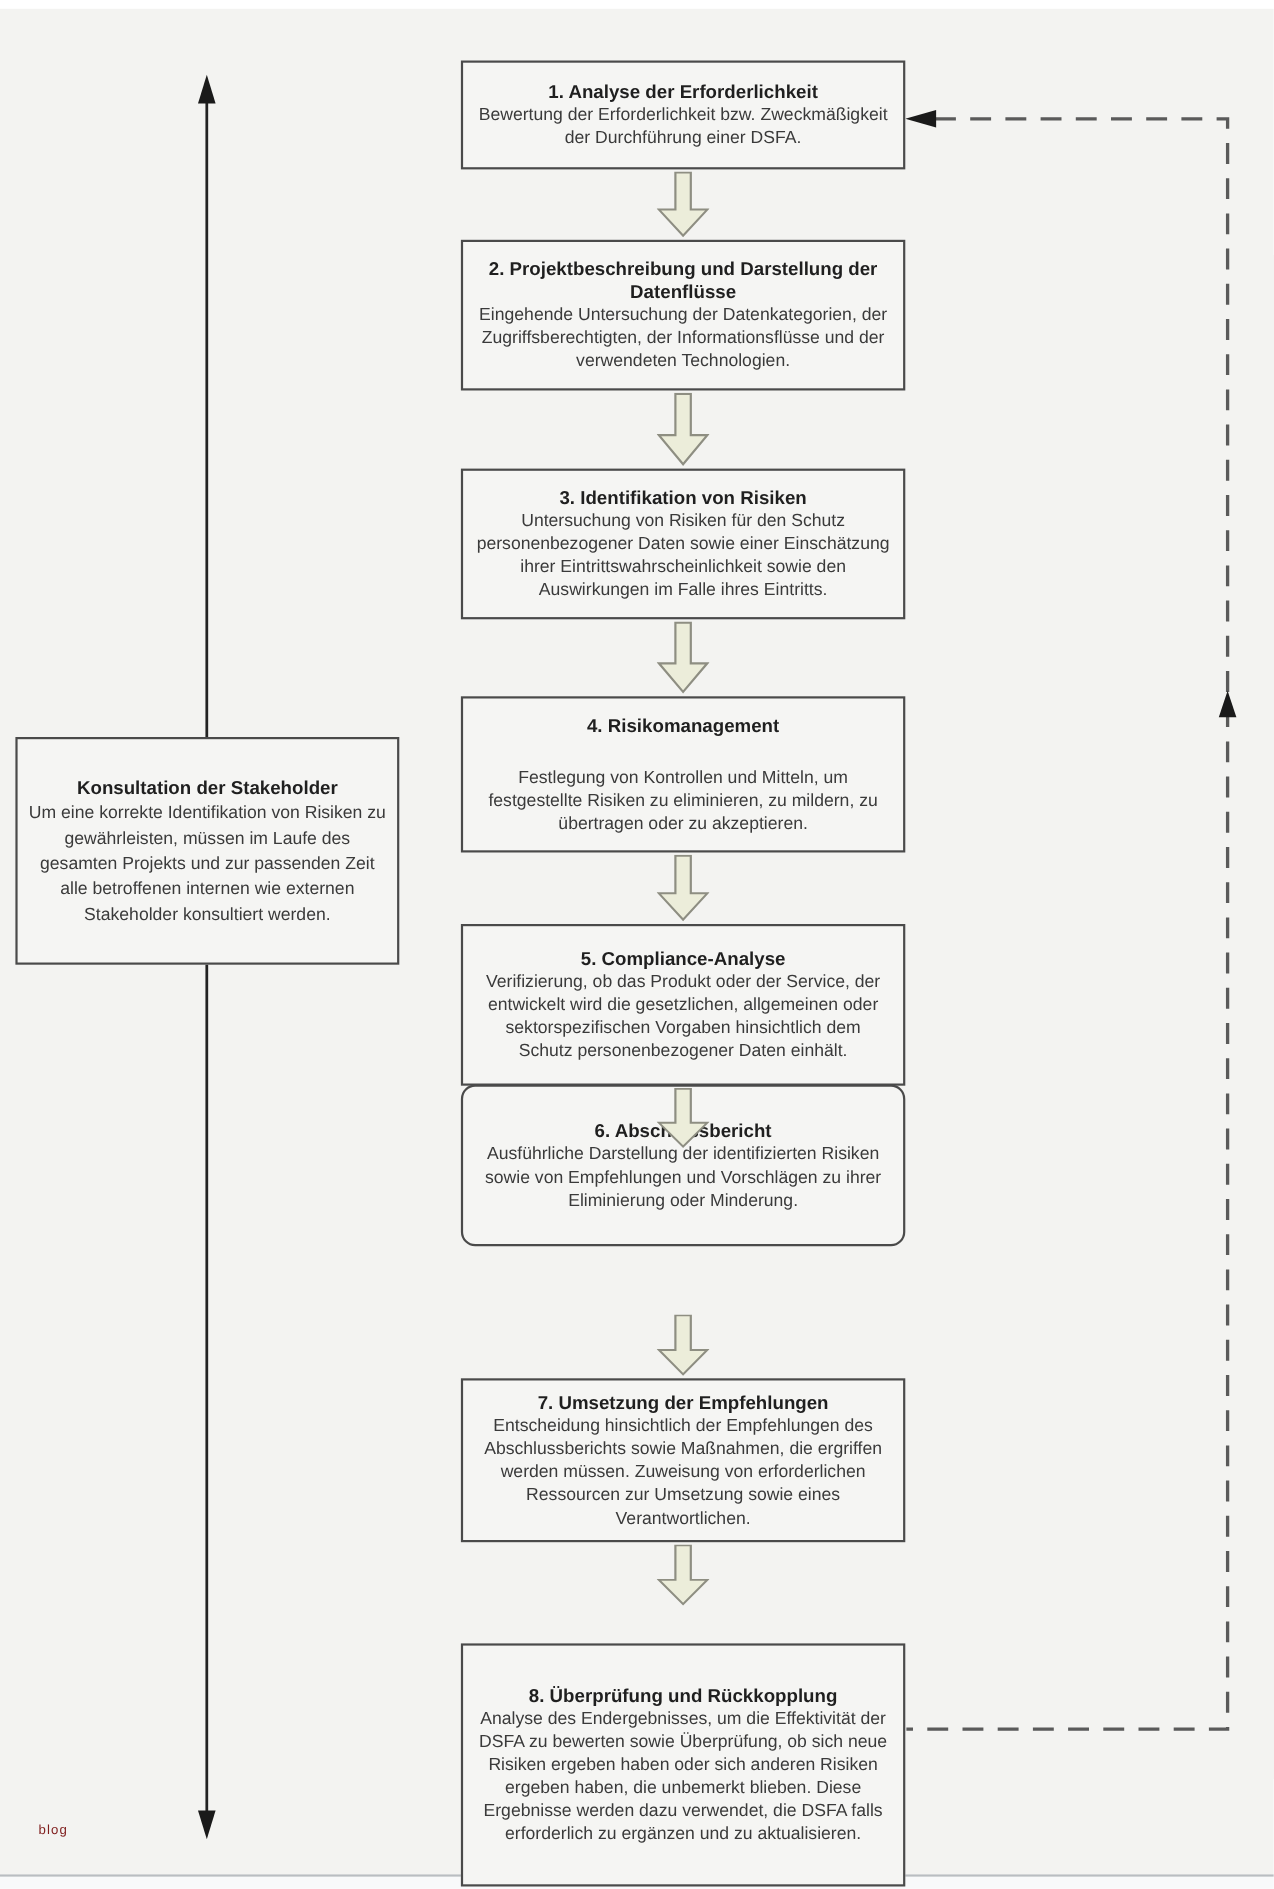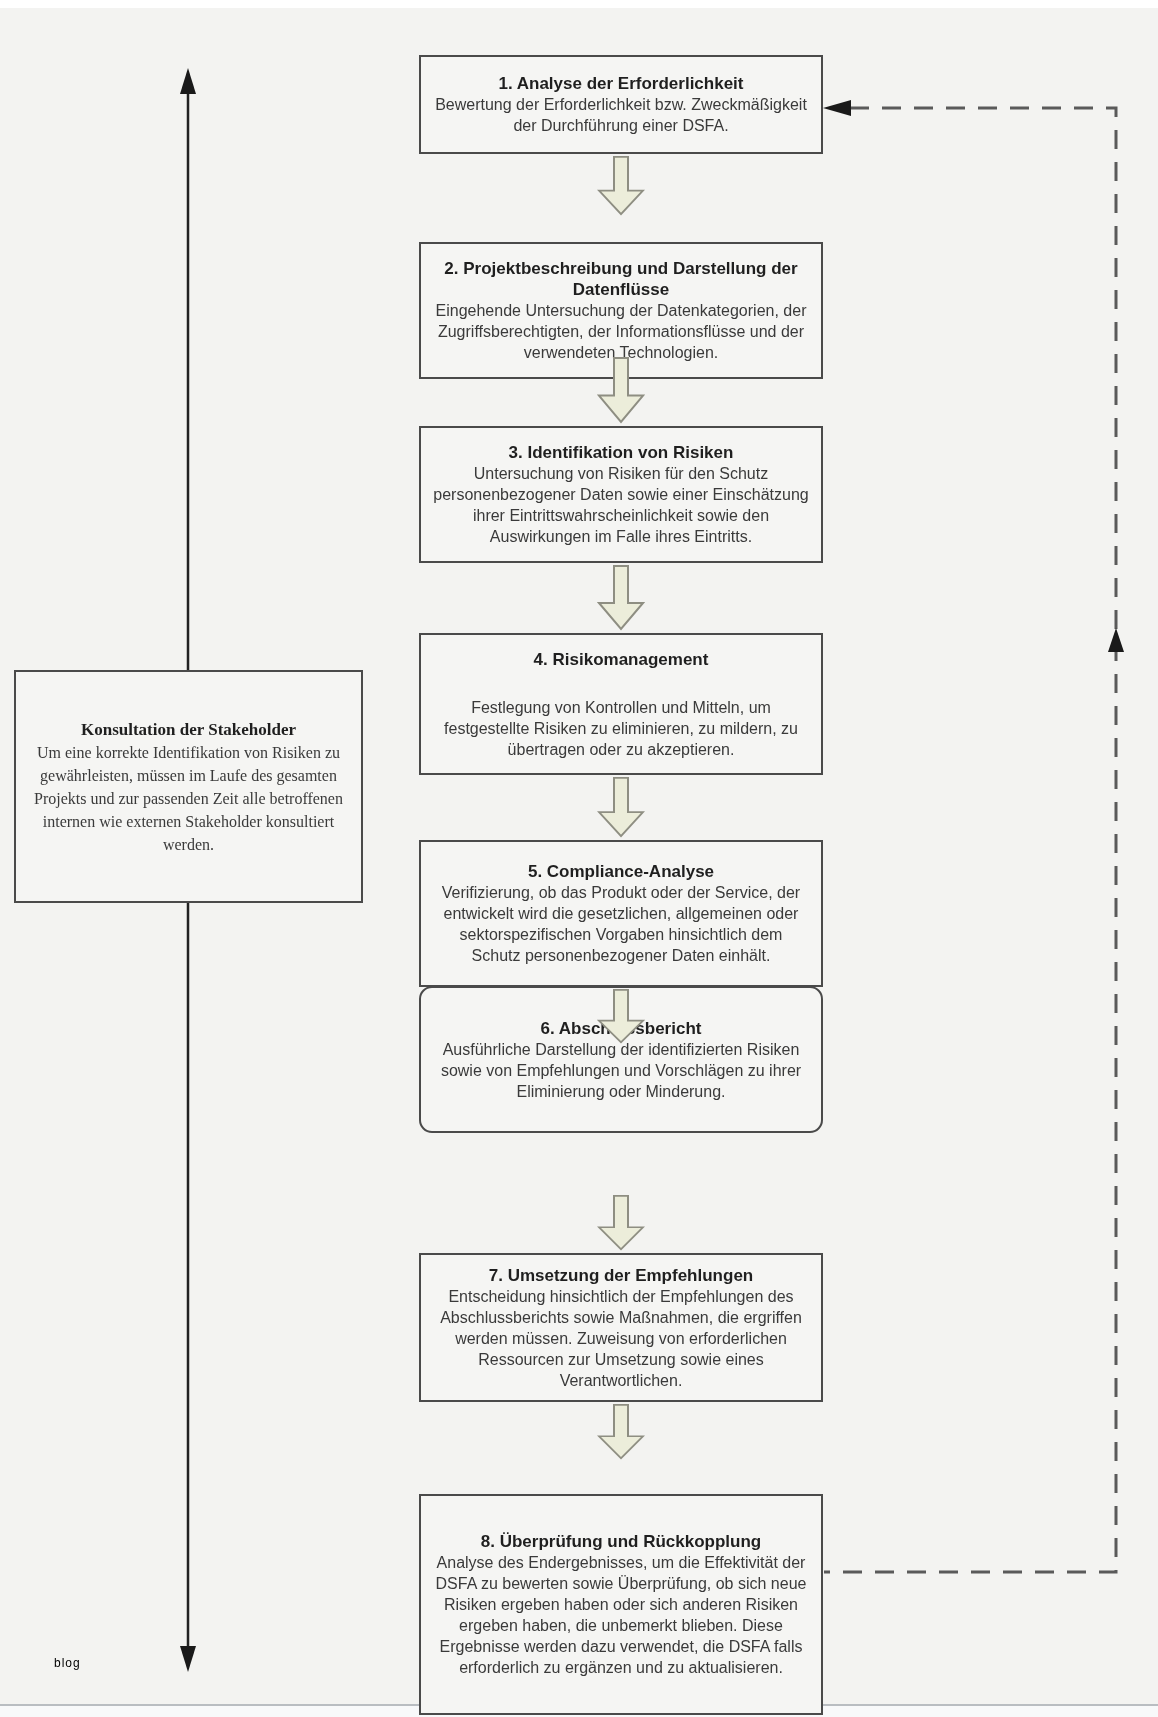--- a/index.html
+++ b/index.html
@@ -22,34 +22,34 @@
   .step-box{
     position:absolute;left:419px;width:404px;z-index:2;
     box-sizing:border-box;border:2px solid var(--box-border);
     background:var(--box-fill);
     display:flex;flex-direction:column;justify-content:center;align-items:center;
     text-align:center;padding:23px 12px;
   }
   .step-title{font-weight:bold;font-size:17px;line-height:21px;color:var(--title);}
   .step-body{font-size:16px;line-height:21px;color:var(--text);}
   #stakeholder-box{
-    position:absolute;left:14px;top:670px;width:349px;height:233px;z-index:2;
+    position:absolute;left:14px;top:670px;width:349px;height:207px;z-index:2;
     box-sizing:border-box;border:2px solid var(--box-border);
     background:var(--box-fill);
     display:flex;flex-direction:column;justify-content:center;
-    text-align:center;padding:6px 10px;font-family:Liberation Serif, serif;
+    text-align:center;padding:6px 10px;
   }
   #stakeholder-box .step-title{font-size:17px;line-height:23px;}
   #stakeholder-box .step-body{font-size:16px;line-height:23px;}
   .flow-arrow{position:absolute;left:597px;width:48px;z-index:2;}
   .flow-arrow svg{display:block;width:100%;height:100%;}
-  #watermark{position:absolute;left:54px;top:1656px;z-index:2;font-size:12px;color:#000000;letter-spacing:1px;}
+  #watermark{position:absolute;left:35px;top:1656px;z-index:2;font-size:12px;color:#7f1d1d;letter-spacing:1px;}
   
   #step-1{top:55px;height:99px;}
-  #step-2{top:218px;height:137px;margin-top:24px;}
+  #step-2{top:218px;height:137px;}
   #step-3{top:426px;height:137px;}
   #step-4{top:633px;height:142px;gap:27px;}
   #step-5{top:840px;height:147px;}
   #step-6{top:986px;height:147px;border-radius:13px;}
   #step-7{top:1253px;height:149px;align-items:center;}
   #step-8{top:1494px;height:221px;}
   #flow-arrow-1{top:156px;height:60px;}
   #flow-arrow-2{top:357px;height:67px;}
   #flow-arrow-3{top:565px;height:66px;}
   #flow-arrow-4{top:777px;height:61px;}

